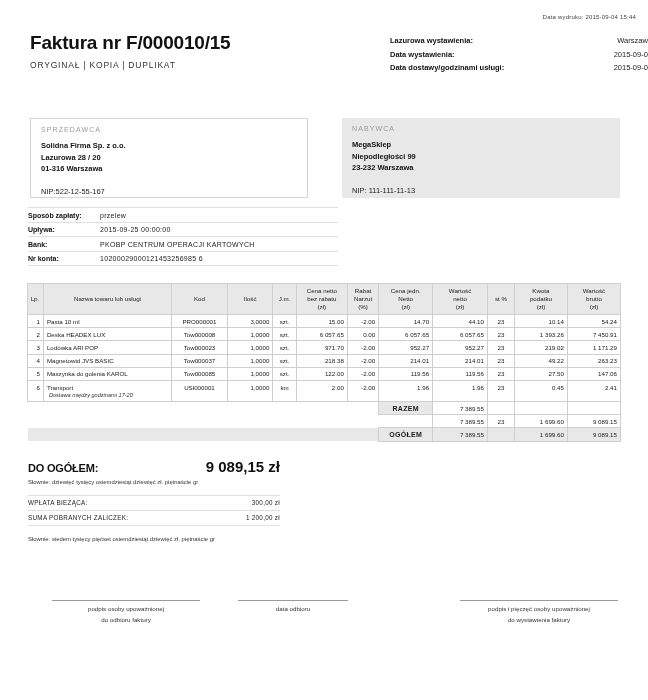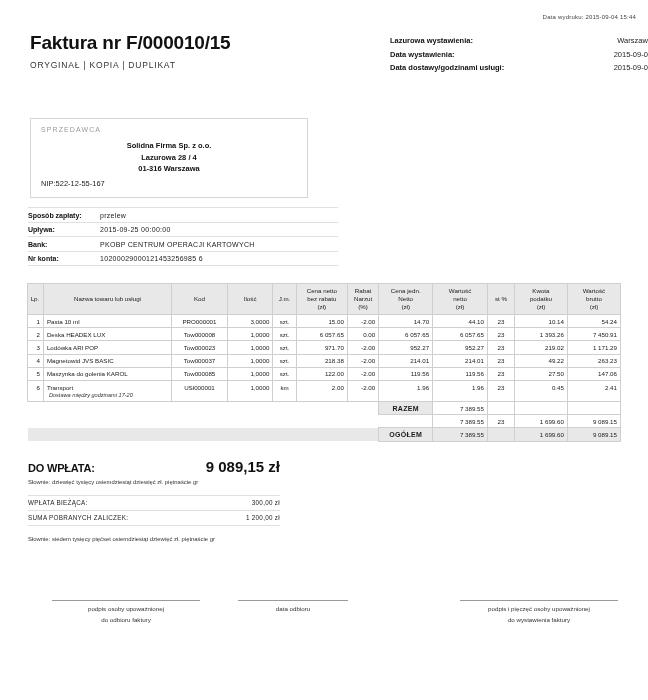--- a/index.html
+++ b/index.html
@@ -33,22 +33,22 @@
   .meta-row { display:flex; justify-content:space-between; margin-bottom:4.5px; }
   .meta-label { font-weight:bold; color:#111; }
   .meta-value { color:#222; }
 
   
   .parties { position:absolute; left:30px; top:118px; width:590px; height:80px; }
   .party { position:absolute; top:0; width:278px; height:80px; padding:7px 10px; }
   .party.seller { left:0; background:#fff; border:1px solid #d5d5d5; }
   .party.buyer  { left:312px; background:#e8e8e8; }
   .party-head { font-size:7px; color:#9a9a9a; letter-spacing:1.1px; margin-bottom:7px; }
-  .party-line { font-size:7.5px; font-weight:bold; color:#111; line-height:1.55;text-align:center; }
-  .party-nip  { font-size:7.5px; color:#222; margin-top:4px; font-weight:normal; }
+  .party-line { font-size:7.5px; font-weight:bold; color:#111; line-height:1.55; }
+  .party-nip  { font-size:7.5px; color:#222; margin-top:12px; font-weight:normal; }
 
   
   .payinfo { position:absolute; left:28px; top:207px; width:310px; font-size:7px; }
   .payrow { display:flex; border-bottom:1px solid #e0e0e0; padding:3.5px 0 3px 0; }
   .payrow:first-child { border-top:1px solid #e0e0e0; }
   .payrow .k { width:72px; font-weight:bold; color:#111; }
   .payrow .v { color:#222; letter-spacing:0.3px; }
 
   
   .tbl { position:absolute; left:27px; top:283px; width:594px; border-collapse:collapse; }
@@ -129,23 +129,30 @@
         <span class="meta-label">Data dostawy/godzinami usługi:</span>
         <span class="meta-value">2015-09-04</span>
       </div>
     </div>
   </div>
 
   <div class="parties">
     <div class="party seller">
       <div class="party-head">SPRZEDAWCA</div>
       <div class="party-line">Solidna Firma Sp. z o.o.</div>
-      <div class="party-line">Lazurowa 28 / 4</div>
+      <div class="party-line">Lazurowa 28 / 20</div>
       <div class="party-line">01-316 Warszawa</div>
       <div class="party-nip">NIP:522-12-55-167</div>
+    </div>
+    <div class="party buyer">
+      <div class="party-head">NABYWCA</div>
+      <div class="party-line">MegaSklep</div>
+      <div class="party-line">Niepodległości 99</div>
+      <div class="party-line">23-232 Warszawa</div>
+      <div class="party-nip">NIP: 111-111-11-13</div>
     </div>
   </div>
 
   <div class="payinfo">
     <div class="payrow">
       <span class="k">Sposób zapłaty:</span>
       <span class="v">przelew</span>
     </div>
     <div class="payrow">
       <span class="k">Upływa:</span>
@@ -301,21 +308,21 @@
         <td class="c-net">7 389.55</td>
         <td class="c-vat"></td>
         <td class="c-tax">1 699.60</td>
         <td class="c-gross">9 089.15</td>
       </tr>
     </tbody>
   </table>
 
   <div class="paysum">
     <div class="big-row">
-      <span class="big-label">DO WPŁATA:</span>
+      <span class="big-label">DO OGÓŁEM:</span>
       <span class="big-amt">9 089,15 zł</span>
     </div>
     <div class="slownie">Słownie: dziewięć tysięcy osiemdziesiąt dziewięć zł.  piętnaście gr</div>
 
     <div class="mini-rows">
       <div class="mini-row">
         <span>WPŁATA BIEŻĄCA:</span>
         <span>300,00 zł</span>
       </div>
       <div class="mini-row">

